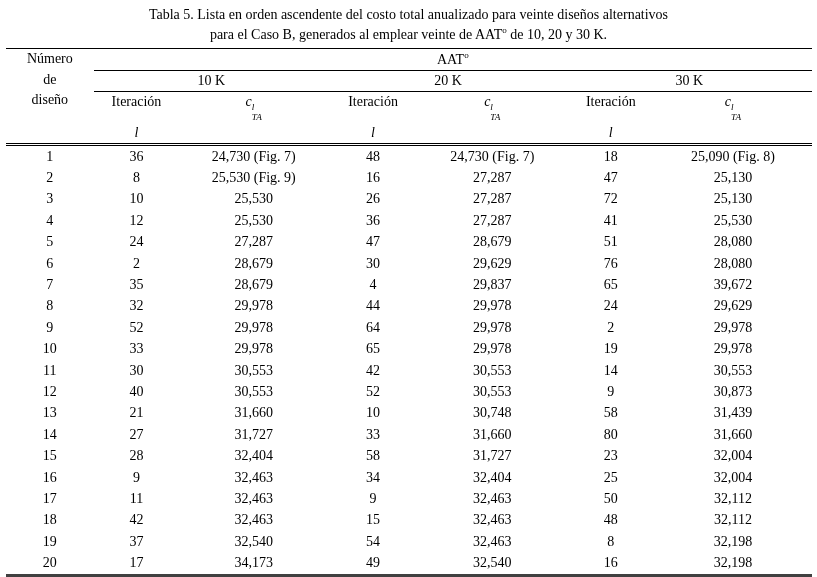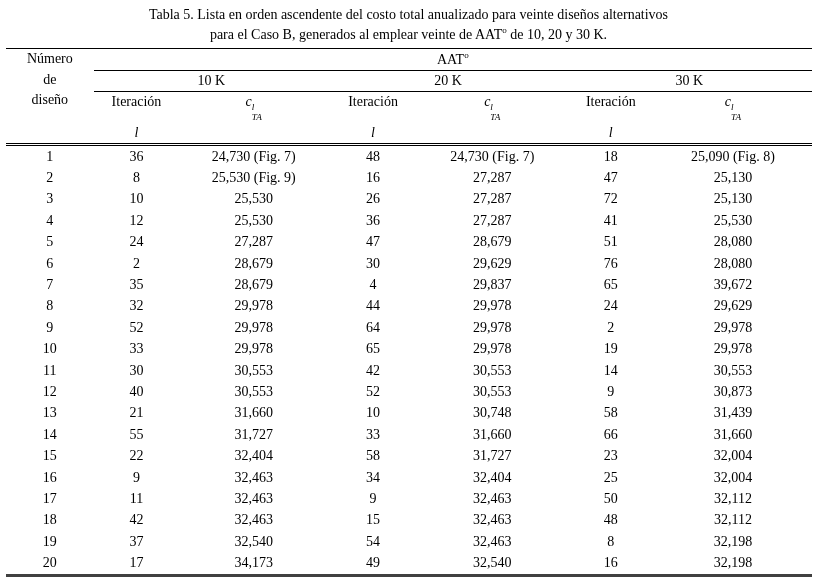--- a/index.html
+++ b/index.html
@@ -204,30 +204,30 @@
           <td>13</td>
           <td>21</td>
           <td><span>31,660</span></td>
           <td>10</td>
           <td><span>30,748</span></td>
           <td>58</td>
           <td><span>31,439</span></td>
         </tr>
         <tr>
           <td>14</td>
-          <td>55</td>
+          <td>27</td>
           <td><span>31,727</span></td>
           <td>33</td>
           <td><span>31,660</span></td>
-          <td>66</td>
+          <td>80</td>
           <td><span>31,660</span></td>
         </tr>
         <tr>
           <td>15</td>
-          <td>22</td>
+          <td>28</td>
           <td><span>32,404</span></td>
           <td>58</td>
           <td><span>31,727</span></td>
           <td>23</td>
           <td><span>32,004</span></td>
         </tr>
         <tr>
           <td>16</td>
           <td>9</td>
           <td><span>32,463</span></td>

